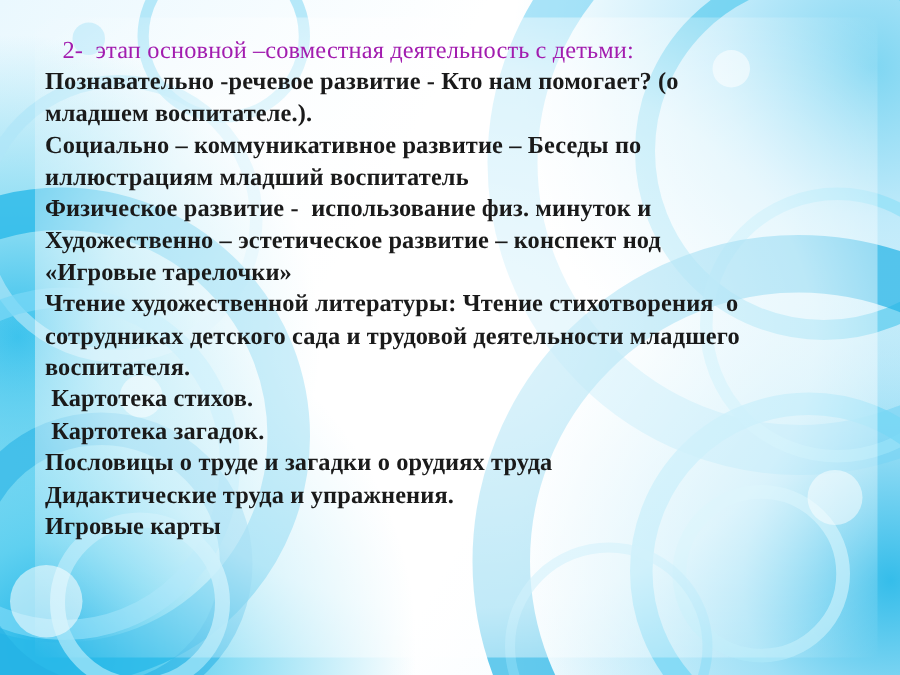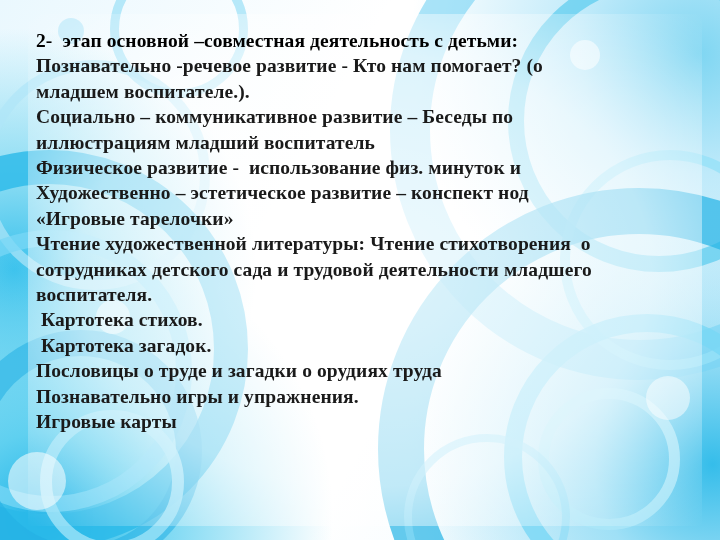--- a/index.html
+++ b/index.html
@@ -81,22 +81,23 @@
   }
   .line {
     font-size: 19.5px;
     line-height: 25.4px;
     color: #1a1a1a;
     white-space: pre-wrap;
     letter-spacing: 0.1px;
     font-weight: bold;
   }
   .line.heading {
-    font-weight: bold;
-    color: #000000;
+    font-weight: normal;
+    color: #a21caf;
+    margin-left: 14px;
   }
 </style>
 </head>
 <body>
 
 <div class="slide">
 
   <div class="bg-base"></div>
 
   <div class="ring r5"></div>
@@ -129,17 +130,17 @@
     <div class="line">иллюстрациям младший воспитатель</div>
     <div class="line">Физическое развитие -  использование физ. минуток и</div>
     <div class="line">Художественно – эстетическое развитие – конспект нод</div>
     <div class="line">«Игровые тарелочки»</div>
     <div class="line">Чтение художественной литературы: Чтение стихотворения  о</div>
     <div class="line">сотрудниках детского сада и трудовой деятельности младшего</div>
     <div class="line">воспитателя.</div>
     <div class="line"> Картотека стихов.</div>
     <div class="line"> Картотека загадок.</div>
     <div class="line">Пословицы о труде и загадки о орудиях труда</div>
-    <div class="line">Познавательно игры и упражнения.</div>
+    <div class="line">Дидактические труда и упражнения.</div>
     <div class="line">Игровые карты</div>
   </div>
 
 </div>
 
 </body></html>

